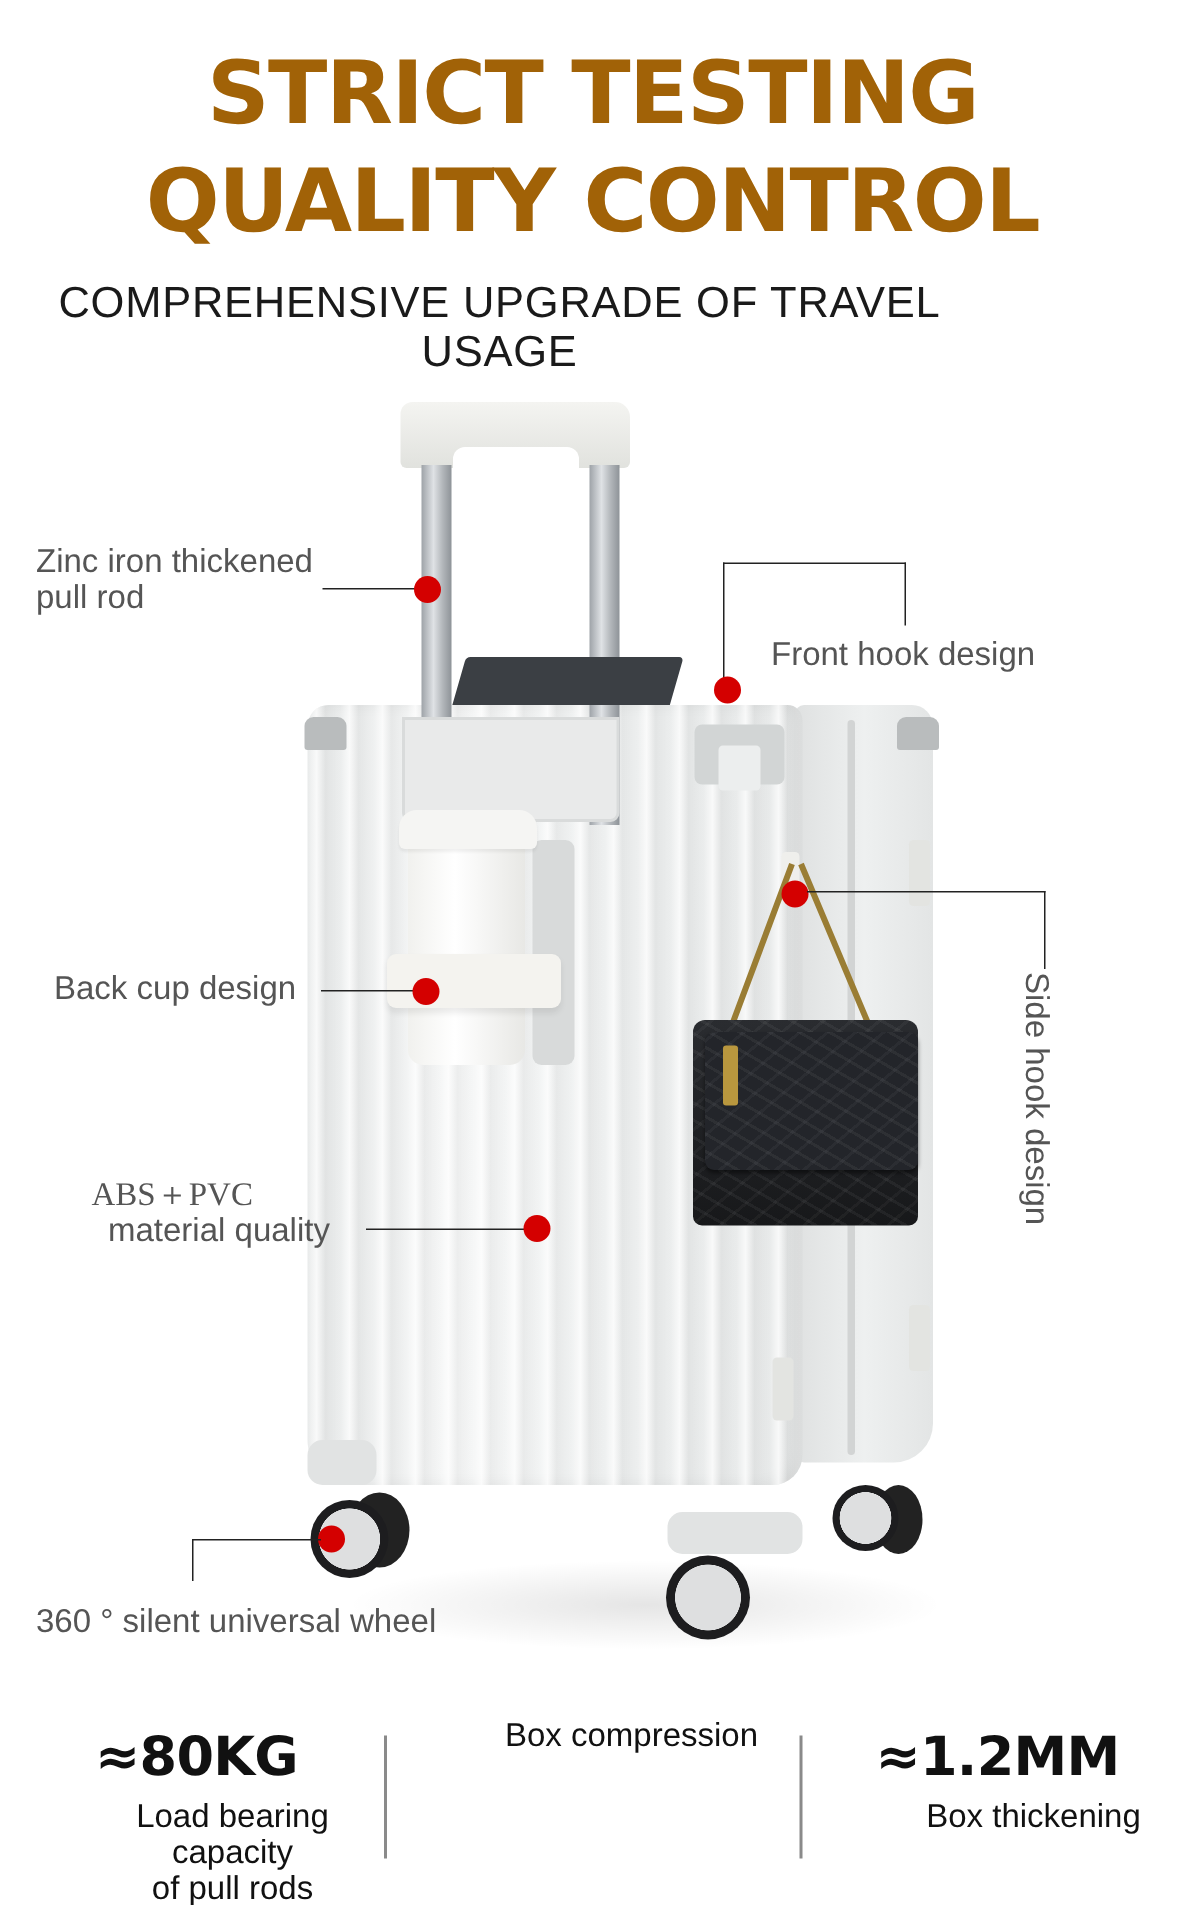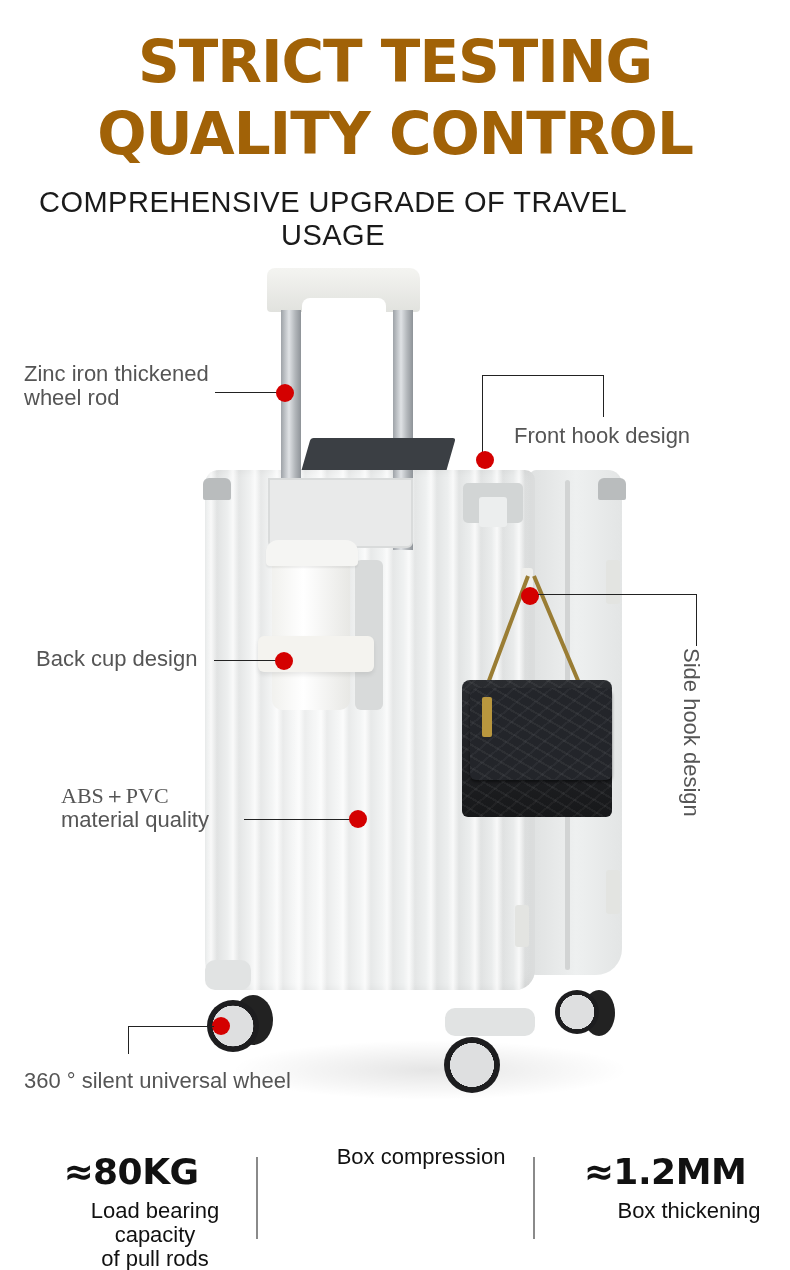--- a/index.html
+++ b/index.html
@@ -155,21 +155,21 @@
 
   <div class="wheel-back" style="left:233px; top:995px;"></div>
   <div class="wheel" style="left:207px; top:1000px;"></div>
   <div class="wheel-back" style="left:583px; top:990px; width:32px; height:46px;"></div>
   <div class="wheel" style="left:555px; top:990px; width:44px; height:44px;"></div>
   <div class="wheel" style="left:444px; top:1037px; width:56px; height:56px;"></div>
 </div>
 
 <div>
   <div class="lbl" style="left:24px; top:362px;">Zinc iron thickened</div>
-  <div class="lbl" style="left:24px; top:386px;">wheel rod</div>
+  <div class="lbl" style="left:24px; top:386px;">pull rod</div>
   <div class="line" style="left:215px; top:392px; width:62px; height:1px;"></div>
   <div class="dot" style="left:276px; top:384px;"></div>
 </div>
 
 <div>
   <div class="line" style="left:482px; top:375px; width:122px; height:1px;"></div>
   <div class="line" style="left:482px; top:375px; width:1px; height:78px;"></div>
   <div class="line" style="left:603px; top:375px; width:1px; height:42px;"></div>
   <div class="lbl" style="left:514px; top:424px;">Front hook design</div>
   <div class="dot" style="left:476px; top:451px;"></div>
@@ -183,21 +183,21 @@
 </div>
 
 <div>
   <div class="lbl" style="left:36px; top:647px;">Back cup design</div>
   <div class="line" style="left:214px; top:660px; width:62px; height:1px;"></div>
   <div class="dot" style="left:275px; top:652px;"></div>
 </div>
 
 <div>
   <div class="lbl" style="left:61px; top:784px;font-family:Liberation Serif, serif;">ABS＋PVC</div>
-  <div class="lbl" style="left:61px; top:808px;">material quality</div>
+  <div class="lbl" style="left:72px; top:808px;">material quality</div>
   <div class="line" style="left:244px; top:819px; width:106px; height:1px;"></div>
   <div class="dot" style="left:349px; top:810px;"></div>
 </div>
 
 <div>
   <div class="dot" style="left:212px; top:1017px;"></div>
   <div class="line" style="left:128px; top:1026px; width:86px; height:1px;"></div>
   <div class="line" style="left:128px; top:1026px; width:1px; height:28px;"></div>
   <div class="lbl" style="left:24px; top:1069px;">360 ° silent universal wheel</div>
 </div>

